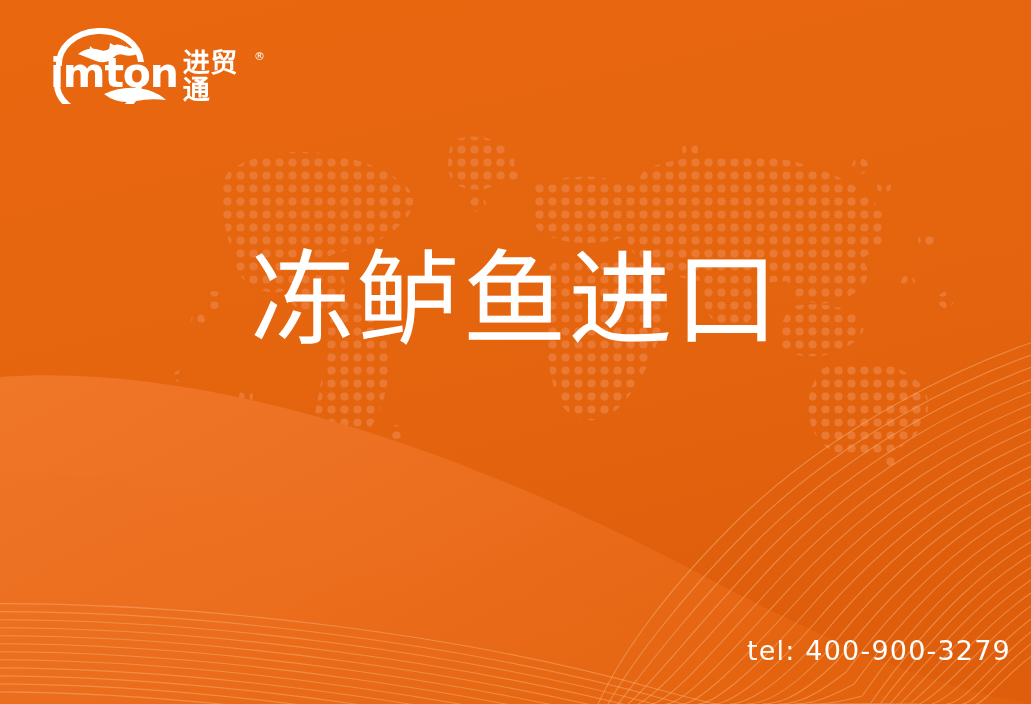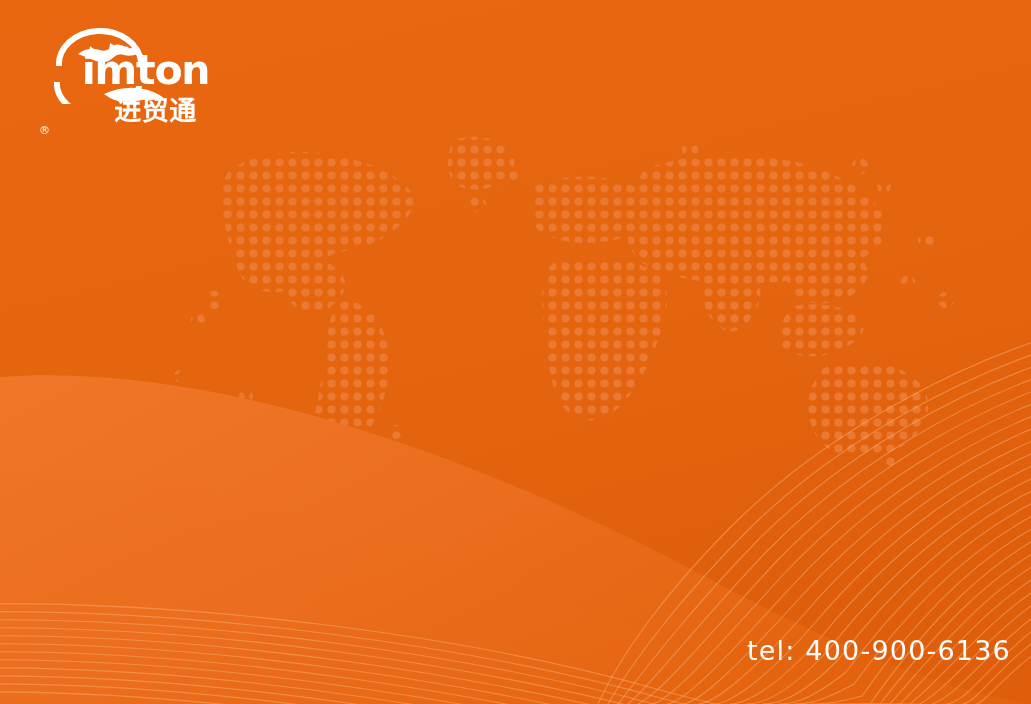--- a/index.html
+++ b/index.html
@@ -32,44 +32,43 @@
   #logo {
     position: absolute;
     left: 38px;
     top: 28px;
     width: 215px;
     height: 76px;
   }
   #logo svg { display:block; width: 215px; height: 76px; }
   .logo-word {
     position: absolute;
-    left: 0;
+    left: 12px;
     top: 22px;
     width: 215px;
     height: 46px;
     display: flex;
     align-items: center;
-    flex-direction: column;
   }
   .logo-latin {
     font-family: "DejaVu Sans", sans-serif;
     font-size: 41px;
     font-weight: 700;
     color: #ffffff;
     letter-spacing: -1.2px;
     line-height: 1;
   }
   .logo-cn {
     font-family: "DejaVu Sans", "Liberation Sans", sans-serif;
     font-size: 27px;
     font-weight: 700;
     color: #ffffff;
     letter-spacing: 0.5px;
     line-height: 1;
-    margin-left: 20px;
+    margin-left: 5px;
     margin-top: 6px;
   }
   .logo-tm {
     font-family: "DejaVu Sans", sans-serif;
     font-size: 11px;
     color: #ffffff;
     margin-left: 1px;
     margin-bottom: 20px;
     align-self: flex-start;
   }
@@ -264,17 +263,18 @@
       </g>
     </svg>
     <div class="logo-word">
       <span class="logo-latin">imton</span>
       <span class="logo-cn">进贸通</span>
       <span class="logo-tm">®</span>
     </div>
   </div>
 
   <div id="headline">
-  </div>
-
-  <div id="phone">tel: 400-900-6136</div>
+    <div class="headline-line">冻鲈鱼进口</div>
+  </div>
+
+  <div id="phone">tel: 400-900-3279</div>
 
 </div>
 
 </body></html>

